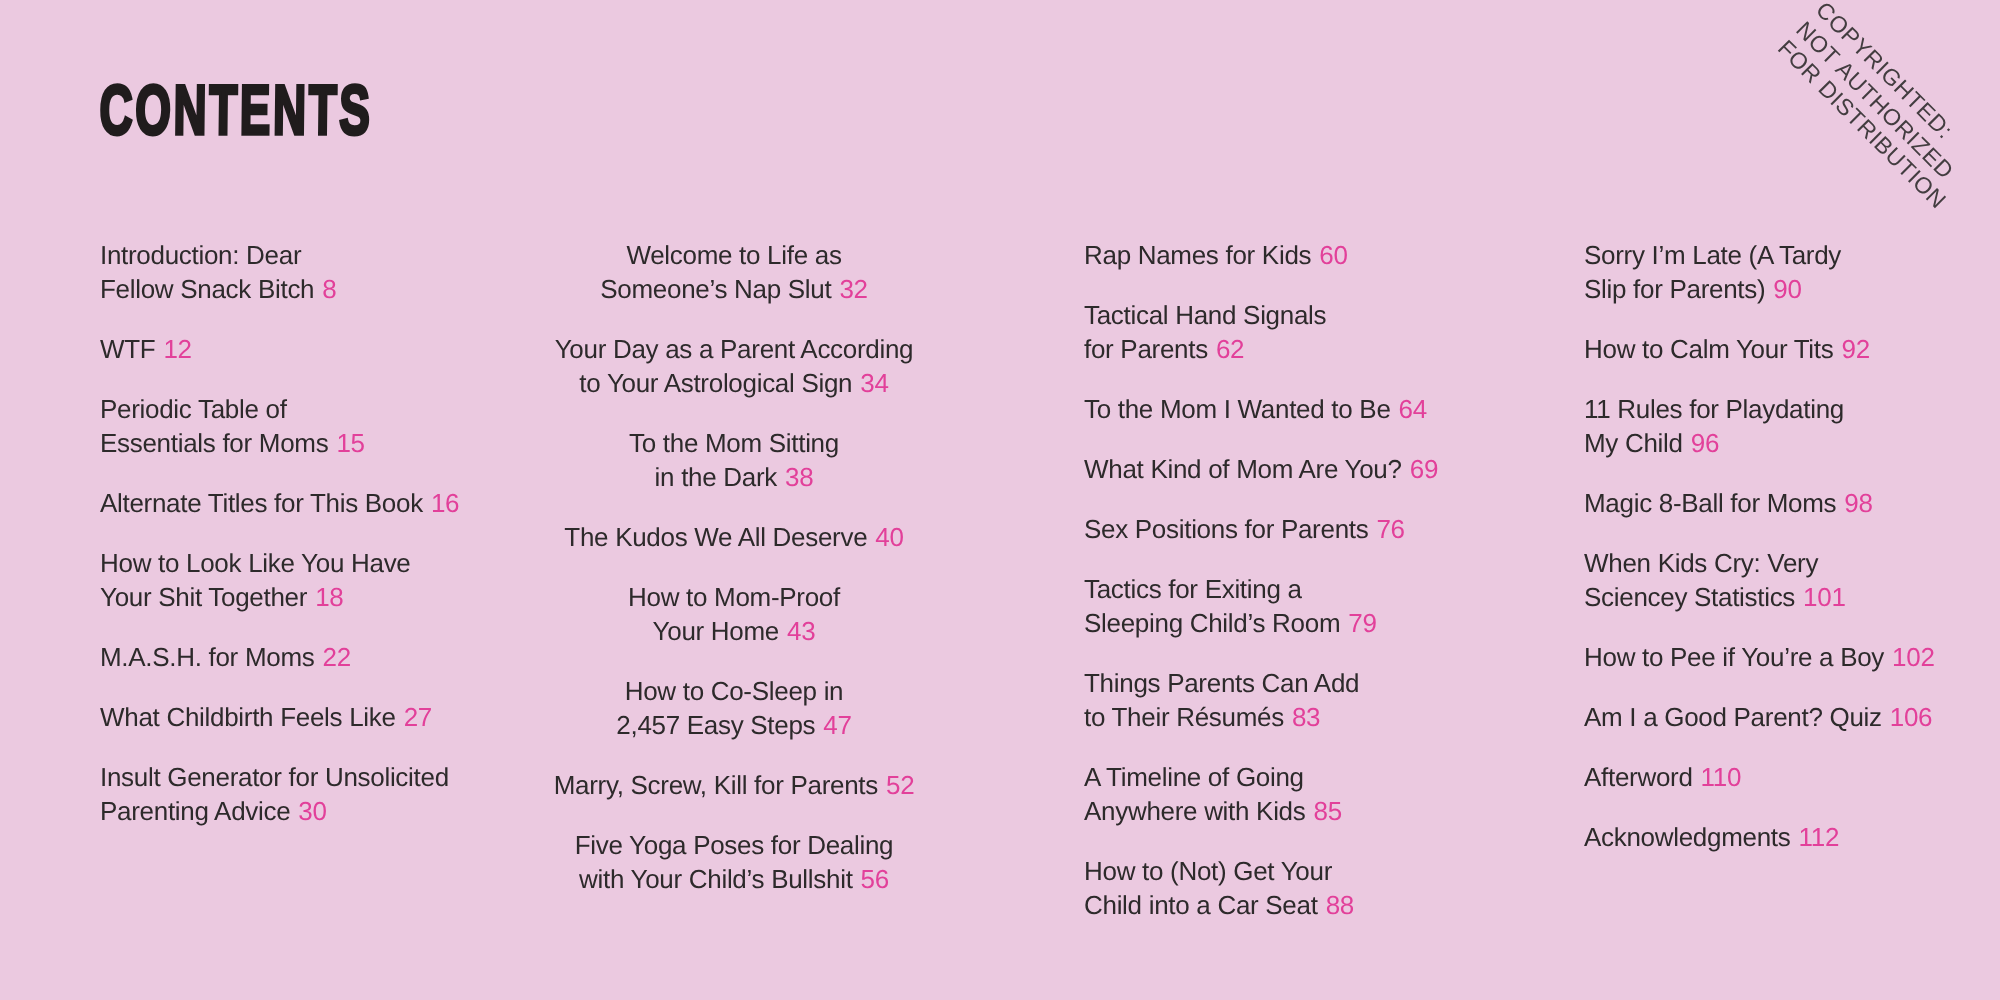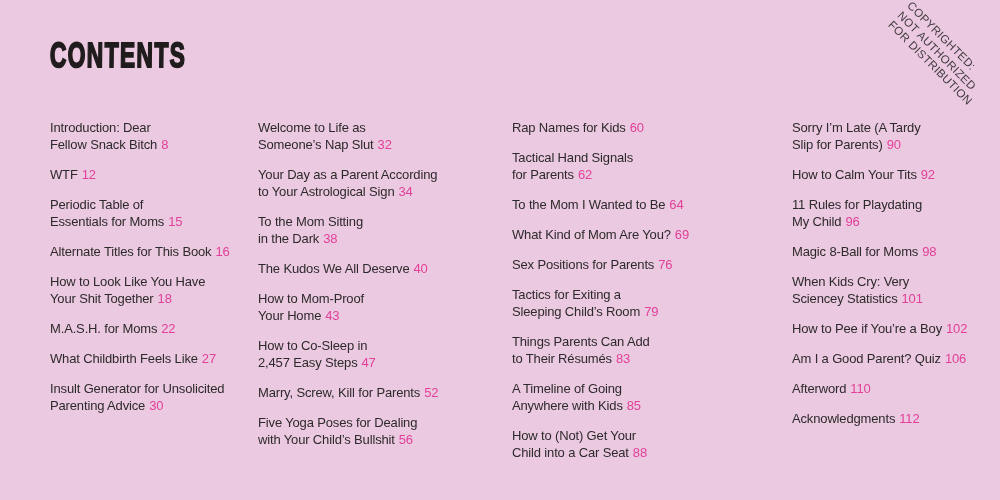--- a/index.html
+++ b/index.html
@@ -44,22 +44,22 @@
     line-height: 13.5px;
     letter-spacing: 0.3px;
     color: var(--watermark-text);
   }
   .col {
     position: absolute;
     top: 119px;
     width: 218px;
   }
   .col[data-col="0"] { left: 50px;  }
-  .col[data-col="1"] { left: 258px; }
-  .col[data-col="2"] { left: 512px; }
+  .col[data-col="1"] { left: 258px; text-align: center; }
+  .col[data-col="2"] { left: 542px; }
   .col[data-col="3"] { left: 792px; }
   .entry {
     margin-bottom: 13px;
     font-size: 13px;
     line-height: 17px;
     letter-spacing: -0.15px;
   }
   .entry .t { white-space: pre; }
   .entry .n {
     color: var(--page-num);

